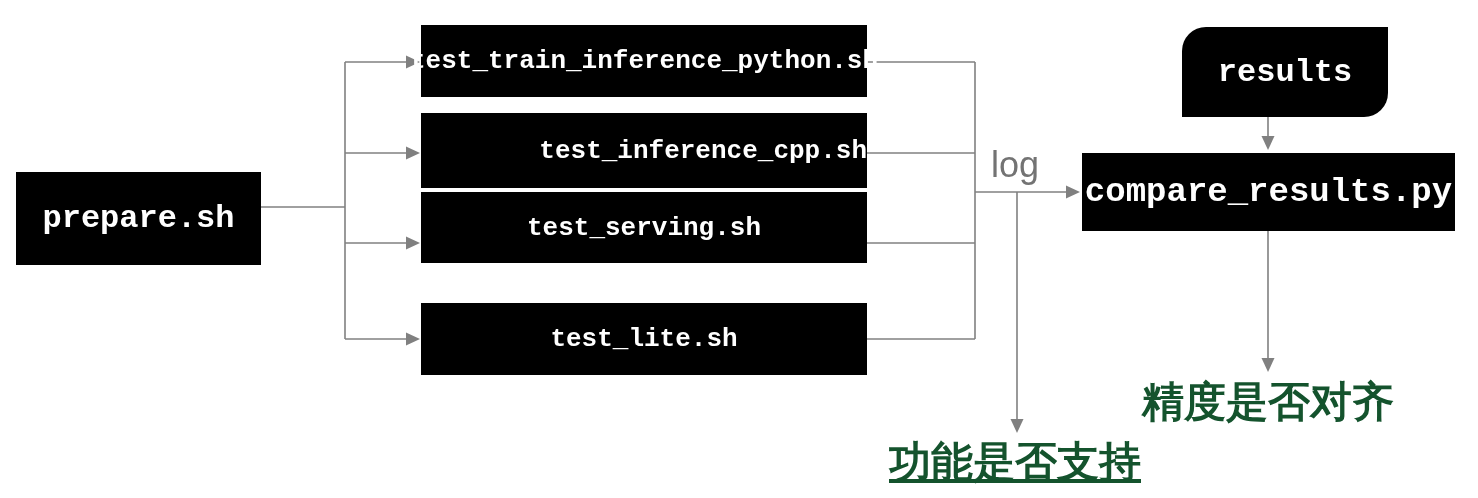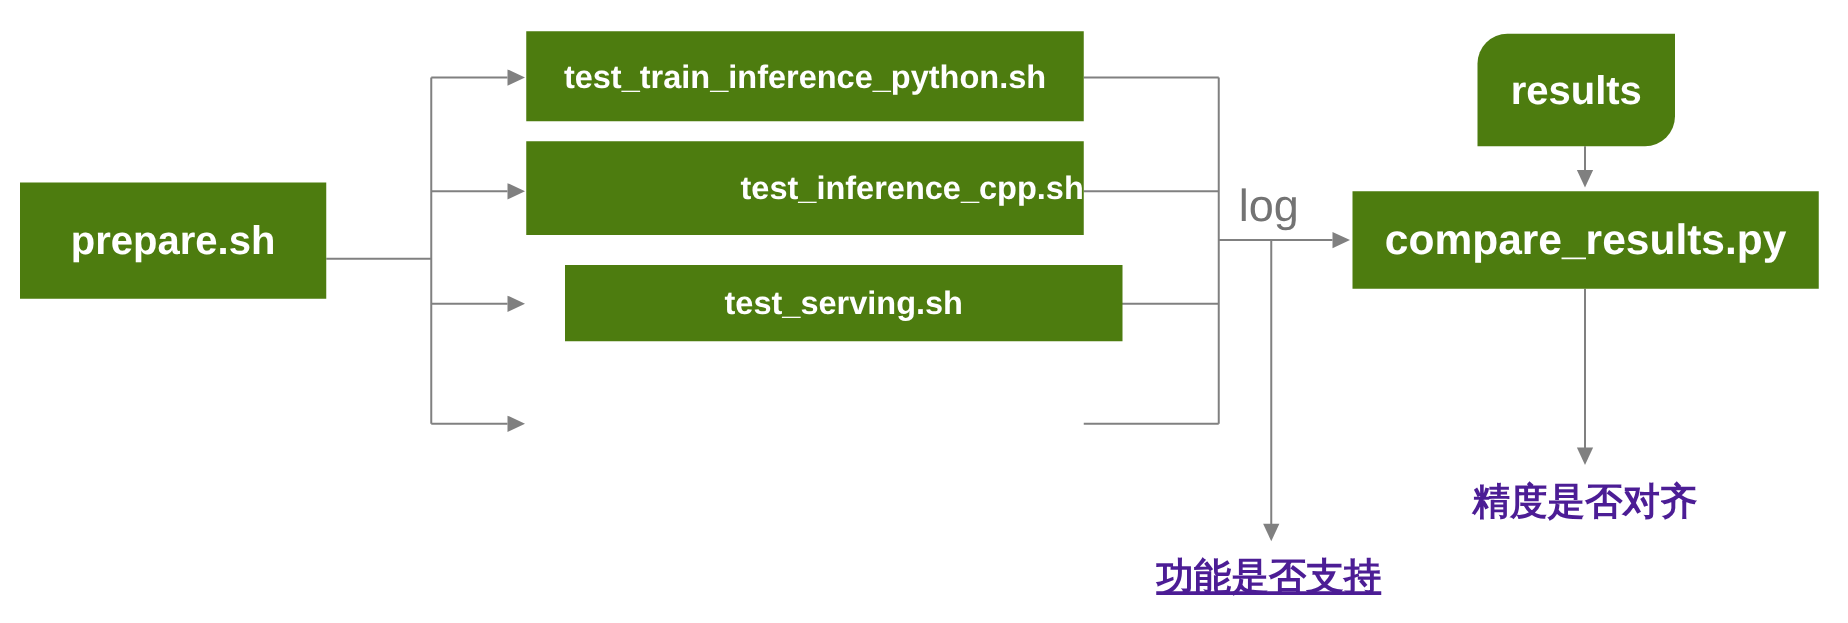--- a/index.html
+++ b/index.html
@@ -18,56 +18,57 @@
   .connector-layer {
     position: absolute;
     left: 0;
     top: 0;
     width: 1478px;
     height: 498px;
     pointer-events: none;
   }
   .node {
     position: absolute;
-    background: #4d7c0f;
+    background: #000000;
     color: #ffffff;
     display: flex;
     align-items: center;
     justify-content: center;
     text-align: center;
     font-weight: bold;
     box-sizing: border-box;
+    font-family: Liberation Mono, monospace;
   }
-  .node-prepare   { left: 16px;   top: 146px; width: 245px; height: 93px; font-size: 32px; }
+  .node-prepare   { left: 16px;   top: 172px; width: 245px; height: 93px; font-size: 32px; }
   .node-test      { left: 421px;  width: 446px; font-size: 26px; }
   .node-test-1    { top: 25px;  height: 72px; }
   .node-test-2    { top: 113px; height: 75px; justify-content: flex-end; }
-  .node-test-3    { top: 212px; height: 61px; margin-left: 31px; }
+  .node-test-3    { top: 192px; height: 71px; }
   .node-test-4    { top: 303px; height: 72px; }
   .node-compare   { left: 1082px; top: 153px; width: 373px; height: 78px; font-size: 34px; }
-  .node-results   { left: 1182px; top: 27px;  width: 158px; height: 90px; font-size: 32px;
+  .node-results   { left: 1182px; top: 27px;  width: 206px; height: 90px; font-size: 32px;
                     border-radius: 24px 0 24px 0; }
   .edge-label-log {
     position: absolute;
     left: 1015px;
     top: 147px;
     transform: translateX(-50%);
     font-size: 36px;
     line-height: 36px;
     color: #737373;
     font-weight: normal;
     white-space: nowrap;
   }
   .annotation {
     position: absolute;
     transform: translateX(-50%);
-    font-size: 30px;
+    font-size: 42px;
     line-height: 36px;
     font-weight: bold;
-    color: #4c1d95;
+    color: #14532d;
     white-space: nowrap;
   }
   .annotation-precision { left: 1268px; top: 384px; }
   .annotation-function  { left: 1015px; top: 444px; text-decoration: underline; }
 </style>
 </head>
 <body>
 
 <div class="canvas">
 
@@ -119,20 +120,23 @@
   </div>
 
   <div class="node node-test node-test-2">
     <span>test_inference_cpp.sh</span>
   </div>
 
   <div class="node node-test node-test-3">
     <span>test_serving.sh</span>
   </div>
 
+  <div class="node node-test node-test-4">
+    <span>test_lite.sh</span>
+  </div>
 
   <div class="node node-results">
     <span>results</span>
   </div>
 
   <div class="node node-compare">
     <span>compare_results.py</span>
   </div>
 
   <div class="edge-label-log">log</div>

